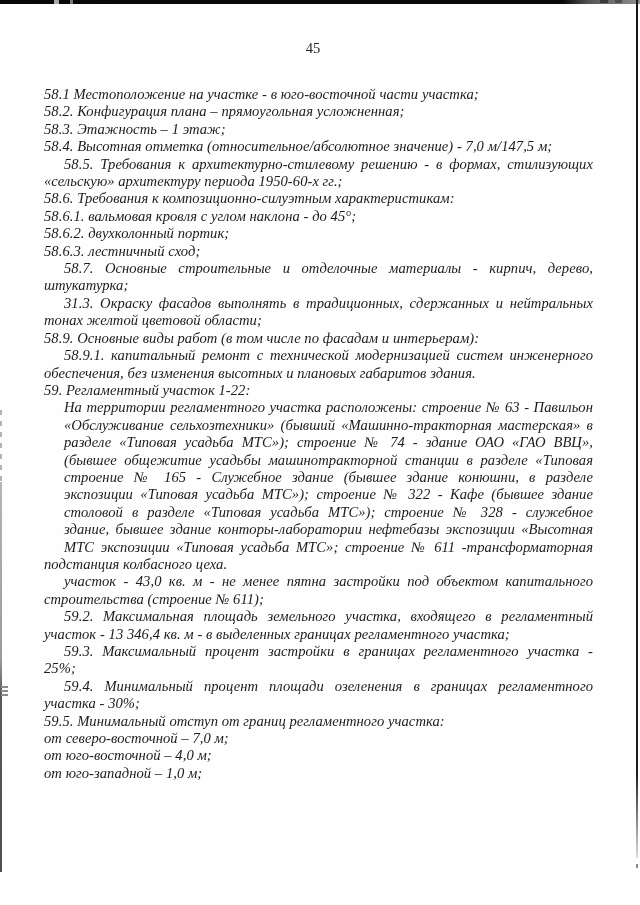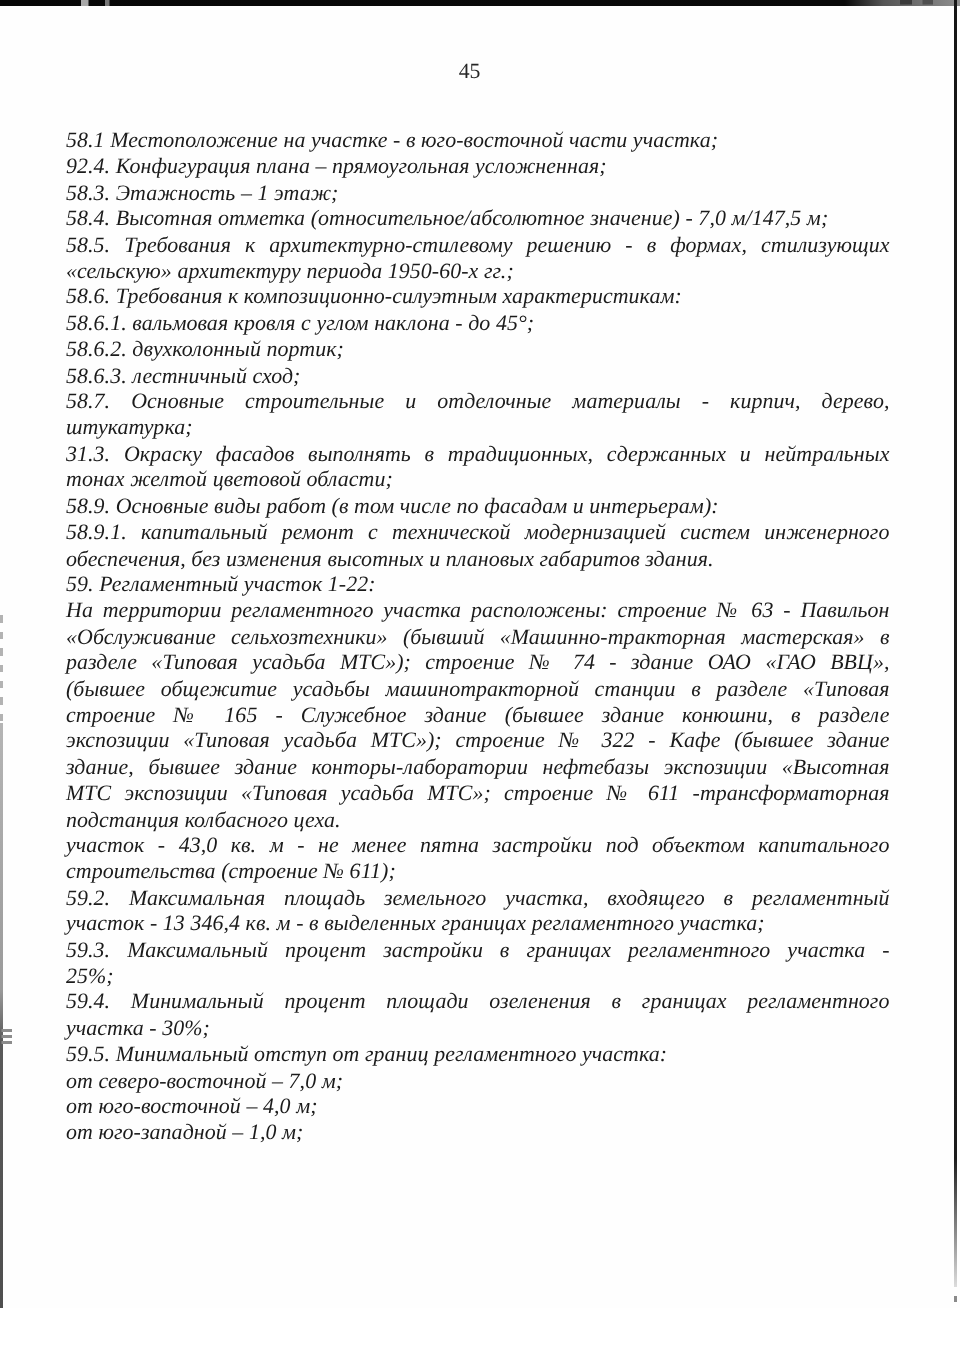--- a/index.html
+++ b/index.html
@@ -34,20 +34,21 @@
   .line {
     font-size: 14.6px;
     line-height: 17.42px;
     height: 17.42px;
     letter-spacing: 0.05px;
     white-space: normal;
   }
   .line.j {
     text-align: justify;
     text-align-last: justify;
+    margin-left: 20px;
   }
   
   .scan { position: absolute; pointer-events: none; }
   .top-bar {
     top: 0; left: 0; width: 640px; height: 4px;
     background: linear-gradient(to right, #070707 0%, #0a0a0a 88%, #555 92%, #8e8e8e 100%);
   }
   .top-bar-gap1 { top: 0; left: 54px; width: 5px; height: 4px; background: #fff; opacity: .65; }
   .top-bar-gap2 { top: 0; left: 70px; width: 3px; height: 4px; background: #fff; opacity: .45; }
   .top-bar-dash1 { top: 0; left: 600px; width: 8px; height: 3px; background: #3a3a3a; }
@@ -96,21 +97,21 @@
   <div class="scan left-dashes"></div>
   <div class="scan left-line"></div>
   <div class="scan left-ticks"></div>
   <div class="scan bottom-dashes"></div>
   <div class="scan speck"></div>
 
   <div class="page-number">45</div>
 
   <div class="text-block" style="color: rgb(27, 27, 27);">
       <div class="line">58.1 Местоположение на участке - в юго-восточной части участка;</div>
-      <div class="line">92.4. Конфигурация плана – прямоугольная усложненная;</div>
+      <div class="line">58.2. Конфигурация плана – прямоугольная усложненная;</div>
       <div class="line">58.3. Этажность – 1 этаж;</div>
       <div class="line">58.4. Высотная отметка (относительное/абсолютное значение) - 7,0 м/147,5 м;</div>
       <div class="line j">58.5. Требования к архитектурно-стилевому решению - в формах, стилизующих</div>
       <div class="line">«сельскую» архитектуру периода 1950-60-х гг.;</div>
       <div class="line">58.6. Требования к композиционно-силуэтным характеристикам:</div>
       <div class="line">58.6.1. вальмовая кровля с углом наклона - до 45°;</div>
       <div class="line">58.6.2. двухколонный портик;</div>
       <div class="line">58.6.3. лестничный сход;</div>
       <div class="line j">58.7. Основные строительные и отделочные материалы - кирпич, дерево,</div>
       <div class="line">штукатурка;</div>
@@ -119,20 +120,21 @@
       <div class="line">58.9. Основные виды работ (в том числе по фасадам и интерьерам):</div>
       <div class="line j">58.9.1. капитальный ремонт с технической модернизацией систем инженерного</div>
       <div class="line">обеспечения, без изменения высотных и плановых габаритов здания.</div>
       <div class="line">59. Регламентный участок 1-22:</div>
       <div class="line j">На территории регламентного участка расположены: строение № 63 - Павильон</div>
       <div class="line j">«Обслуживание сельхозтехники» (бывший «Машинно-тракторная мастерская» в</div>
       <div class="line j">разделе «Типовая усадьба МТС»); строение № 74 - здание ОАО «ГАО ВВЦ»,</div>
       <div class="line j">(бывшее общежитие усадьбы машинотракторной станции в разделе «Типовая</div>
       <div class="line j">строение № 165 - Служебное здание (бывшее здание конюшни, в разделе</div>
       <div class="line j">экспозиции «Типовая усадьба МТС»); строение № 322 - Кафе (бывшее здание</div>
+      <div class="line j">столовой в разделе «Типовая усадьба МТС»); строение № 328 - служебное</div>
       <div class="line j">здание, бывшее здание конторы-лаборатории нефтебазы экспозиции «Высотная</div>
       <div class="line j">МТС экспозиции «Типовая усадьба МТС»; строение № 611 -трансформаторная</div>
       <div class="line">подстанция колбасного цеха.</div>
       <div class="line j">участок - 43,0 кв. м - не менее пятна застройки под объектом капитального</div>
       <div class="line">строительства (строение № 611);</div>
       <div class="line j">59.2. Максимальная площадь земельного участка, входящего в регламентный</div>
       <div class="line">участок - 13 346,4 кв. м - в выделенных границах регламентного участка;</div>
       <div class="line j">59.3. Максимальный процент застройки в границах регламентного участка -</div>
       <div class="line">25%;</div>
       <div class="line j">59.4. Минимальный процент площади озеленения в границах регламентного</div>

